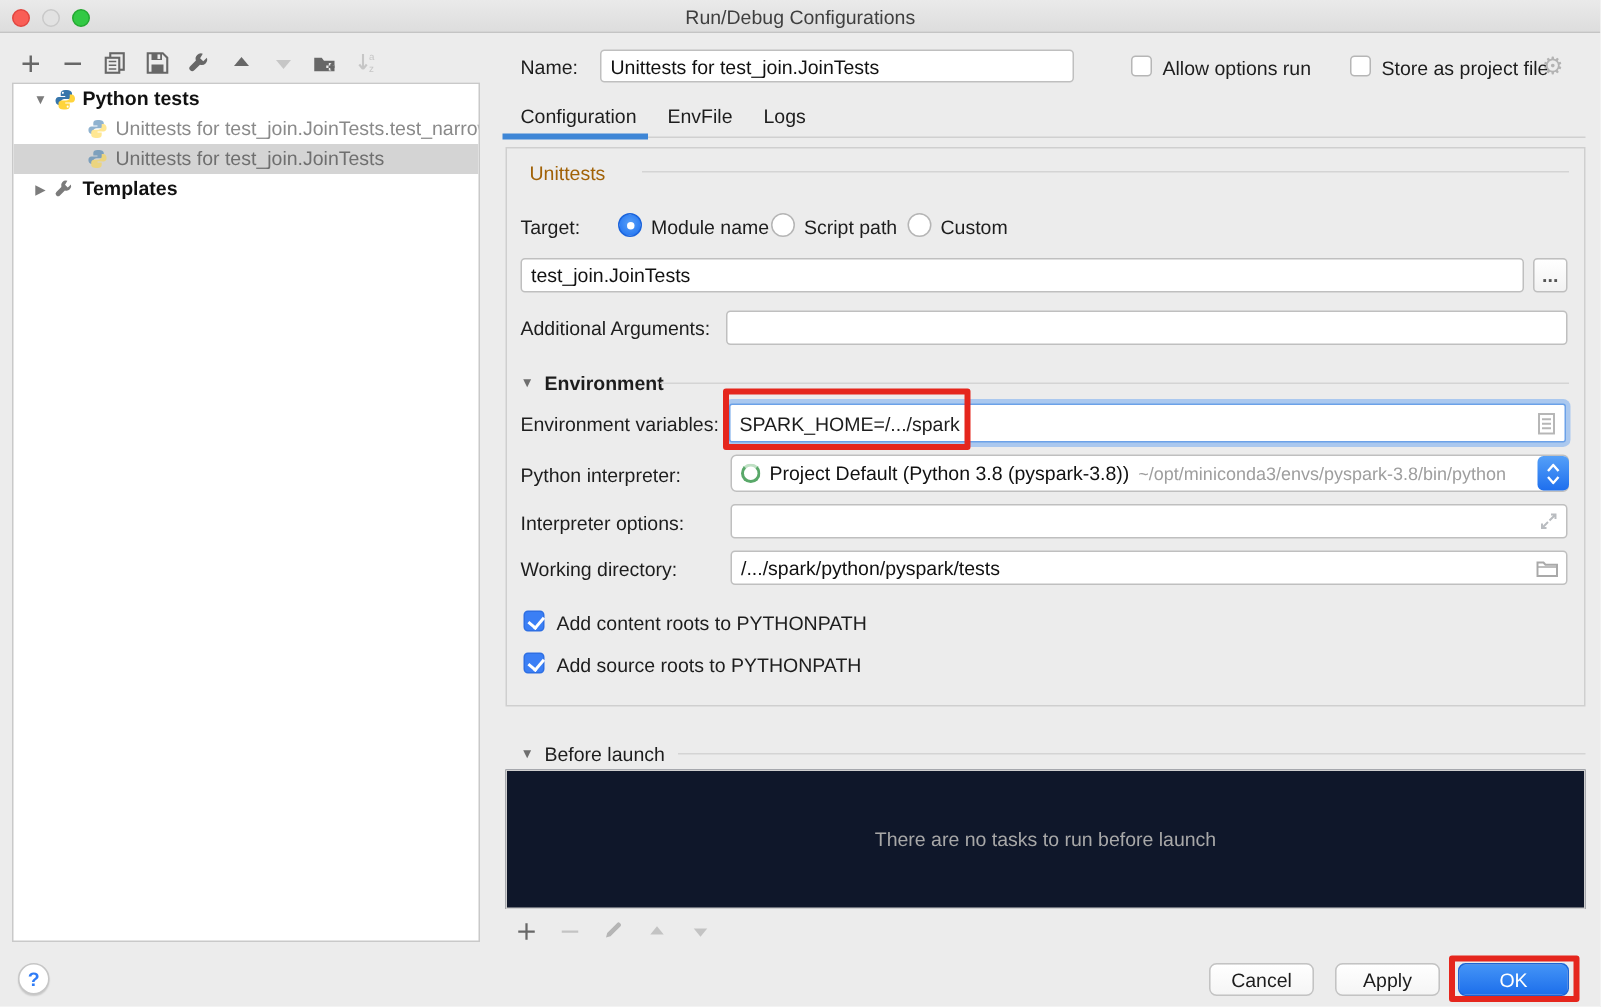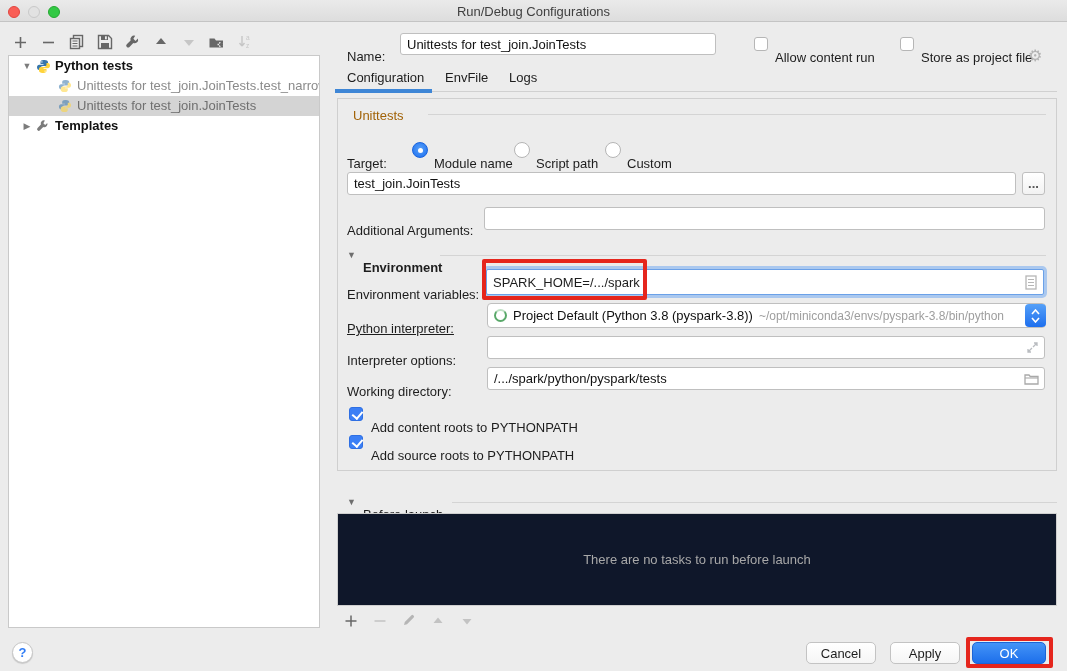--- a/index.html
+++ b/index.html
@@ -27,21 +27,21 @@
   .tree-row { position:relative; height:20px; line-height:20px; white-space:nowrap; display:flex; align-items:center; }
   .tree-row.selected { background:#d4d4d4; }
   .tw { width:16px; height:16px; display:inline-flex; align-items:center; justify-content:center; flex:none; }
   .arrow { font-size:9px; color:#7c7c7c; }
   .tree-label { padding-left:4px; }
   .tree-label.bold { font-weight:bold; color:#111; }
   .tree-label.child { color:#8a8a8a; }
   .ind1 { padding-left:10px; } .ind2 { padding-left:48px; }
 
   
-  .lbl { position:absolute; color:#1d1d1d;margin-top:12px; }
+  .lbl { position:absolute; color:#1d1d1d; }
   .field { position:absolute; background:#fff; border:1px solid #bfbfbf; border-radius:3px;
     font-size:13px; padding:0 6px; display:flex; align-items:center; color:#111; }
   .checkbox { position:absolute; width:14px; height:14px; border:1px solid #b6b6b6; border-radius:3px; background:#fff; }
   .checkbox.checked { background:#3b7ff5; border-color:#2e6fe3; }
   .checkbox.checked::after { content:""; position:absolute; left:3.5px; top:1px; width:5px; height:8px;
     border:solid #fff; border-width:0 2px 2px 0; transform:rotate(40deg); }
 
   
   .tab { position:absolute; top:70px; font-size:13px; color:#1d1d1d; }
   .tab-underline-blue { position:absolute; left:335px; top:89px; width:97px; height:4px; background:#3e86d6; }
@@ -187,21 +187,21 @@
         </span>
       <span class="tree-label bold">Templates</span>
     </div>
   </div>
 
   <div class="lbl" style="left:347px; top:37px;">Name:</div>
   <div class="field" style="left:400px; top:33px; width:316px; height:22px;">
     <span>Unittests for test_join.JoinTests</span>
   </div>
   <span class="checkbox" style="left:754px; top:37px;"></span>
-  <div class="lbl" style="left:775px; top:38px;">Allow content run</div>
+  <div class="lbl" style="left:775px; top:38px;">Allow options run</div>
   <span class="checkbox" style="left:900px; top:37px;"></span>
   <div class="lbl" style="left:921px; top:38px;">Store as project file</div>
   <div class="lbl" style="left:1028px; top:34px; font-size:16px; color:#b3b3b3;">⚙</div>
 
   <div class="tab" style="left:347px;">Configuration</div>
   <div class="tab" style="left:445px;">EnvFile</div>
   <div class="tab" style="left:509px;">Logs</div>
   <div class="tab-underline-blue"></div>
   <div class="tab-underline-gray"></div>
 
@@ -236,21 +236,21 @@
   <div class="lbl" style="left:347px; top:275px;">Environment variables:</div>
   <div class="focus-field" style="left:486px; top:269px; width:558px; height:26px;text-align:right;">
     <span>SPARK_HOME=/.../spark</span>
     <span style="position:absolute; right:6px; top:5px;">
       <svg width="12" height="15" viewBox="0 0 12 15">
           <rect x="1" y="1" width="10" height="13" fill="none" stroke="#b6b6b6" stroke-width="1.3"></rect>
           <path d="M3 4.5h6M3 7.5h6M3 10.5h6" stroke="#b6b6b6" stroke-width="1.2"></path>
         </svg></span>
   </div>
 
-  <div class="lbl" style="left:347px; top:309px;text-decoration:underline;">Python interpreter:</div>
+  <div class="lbl" style="left:347px; top:309px;">Python interpreter:</div>
   <div class="field" style="left:487px; top:303px; width:559px; height:25px; border-radius:4px;">
     <span style="margin-right:6px; display:inline-block; width:13px; height:13px; border:2.2px solid #59a869; border-radius:50%; border-top-color:#bfe0c4;"></span>
     <span>Project Default (Python 3.8 (pyspark-3.8))</span>
     <span class="gray-path">~/opt/miniconda3/envs/pyspark-3.8/bin/python</span>
   </div>
   <div class="select-cap" style="left:1025px; top:304px; height:23px;">
     <svg width="9" height="6" viewBox="0 0 9 6">
         <path d="M1 5l3.5-4L8 5" fill="none" stroke="#fff" stroke-width="1.6"></path>
       </svg>
     <svg width="9" height="6" viewBox="0 0 9 6">

